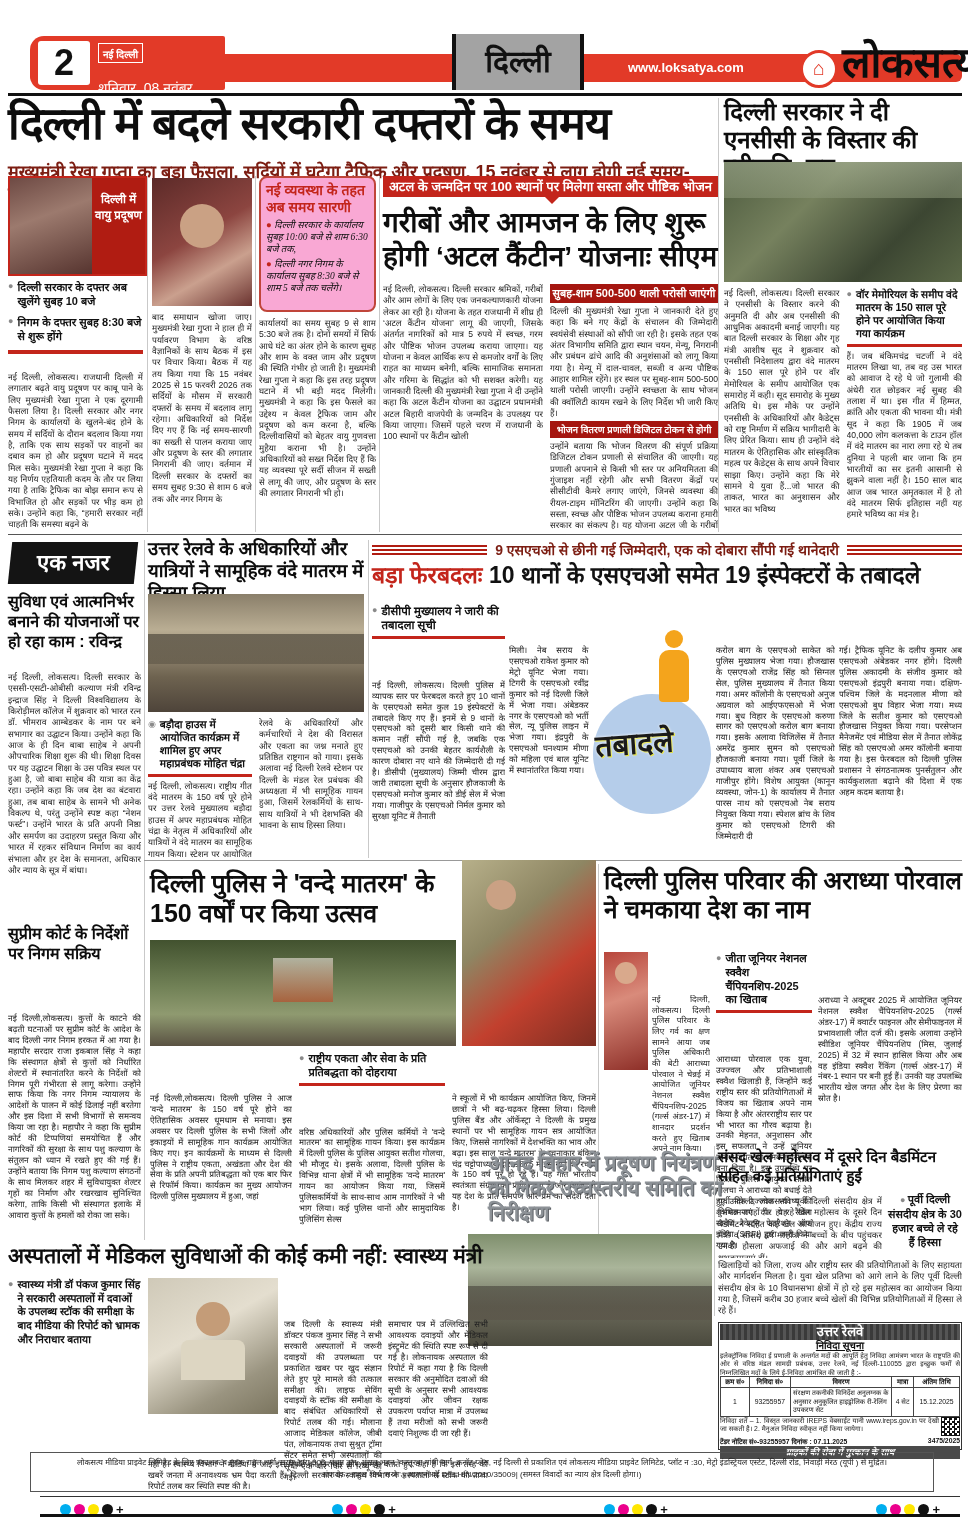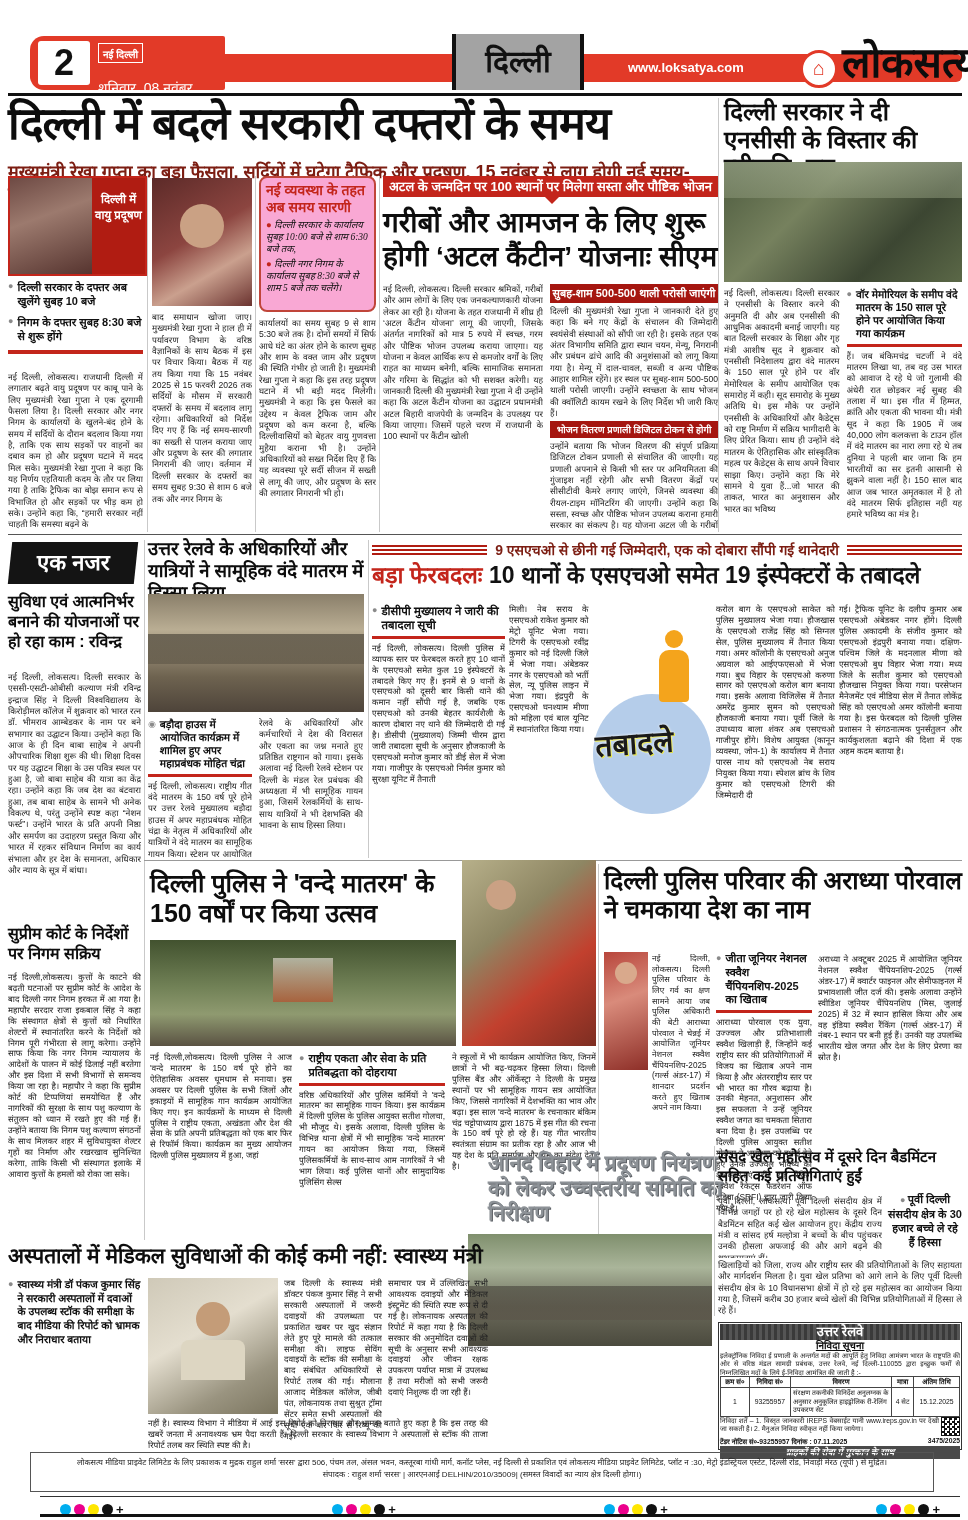--- a/index.html
+++ b/index.html
@@ -1,19 +1,19 @@
 <!DOCTYPE html>
 <html><head>
 <meta charset="utf-8">
 <style>
   html,body{margin:0;padding:0;background:#e9e9e9;font-family:"Liberation Sans","DejaVu Sans",sans-serif;}
   .page{position:relative;width:968px;height:1520px;background:#fff;margin:0 auto;overflow:hidden;color:#111;}
   .abs{position:absolute;}
   .bt{font-size:8.6px;line-height:1.32;text-align:justify;color:#222;overflow:hidden;}
-  .bt2{font-size:8.4px;line-height:1.3;text-align:justify;color:#222;overflow:hidden;}
+  .bt2{font-size:8.4px;line-height:1.3;text-align:justify;color:#222;overflow:hidden;margin-top:41px;}
   .hl{font-weight:bold;color:#0d0d0d;}
   .red{color:#c3251b;}
   .maroon{color:#7c1d12;}
   .banner{background:#c3251b;color:#fff;font-weight:bold;text-align:center;overflow:hidden;}
   .banner2{background:#a51610;color:#fff;font-weight:bold;text-align:center;overflow:hidden;}
   .rule-red{background:#c3251b;height:3px;}
   .ph{background:#9aa08f;overflow:hidden;}
   .bullet-item{display:flex;gap:4px;font-weight:bold;}
   .dot{color:#8a8a8a;font-size:9px;line-height:1.4;flex:0 0 auto;}
   .vline{background:#c9c9c9;width:1px;}

